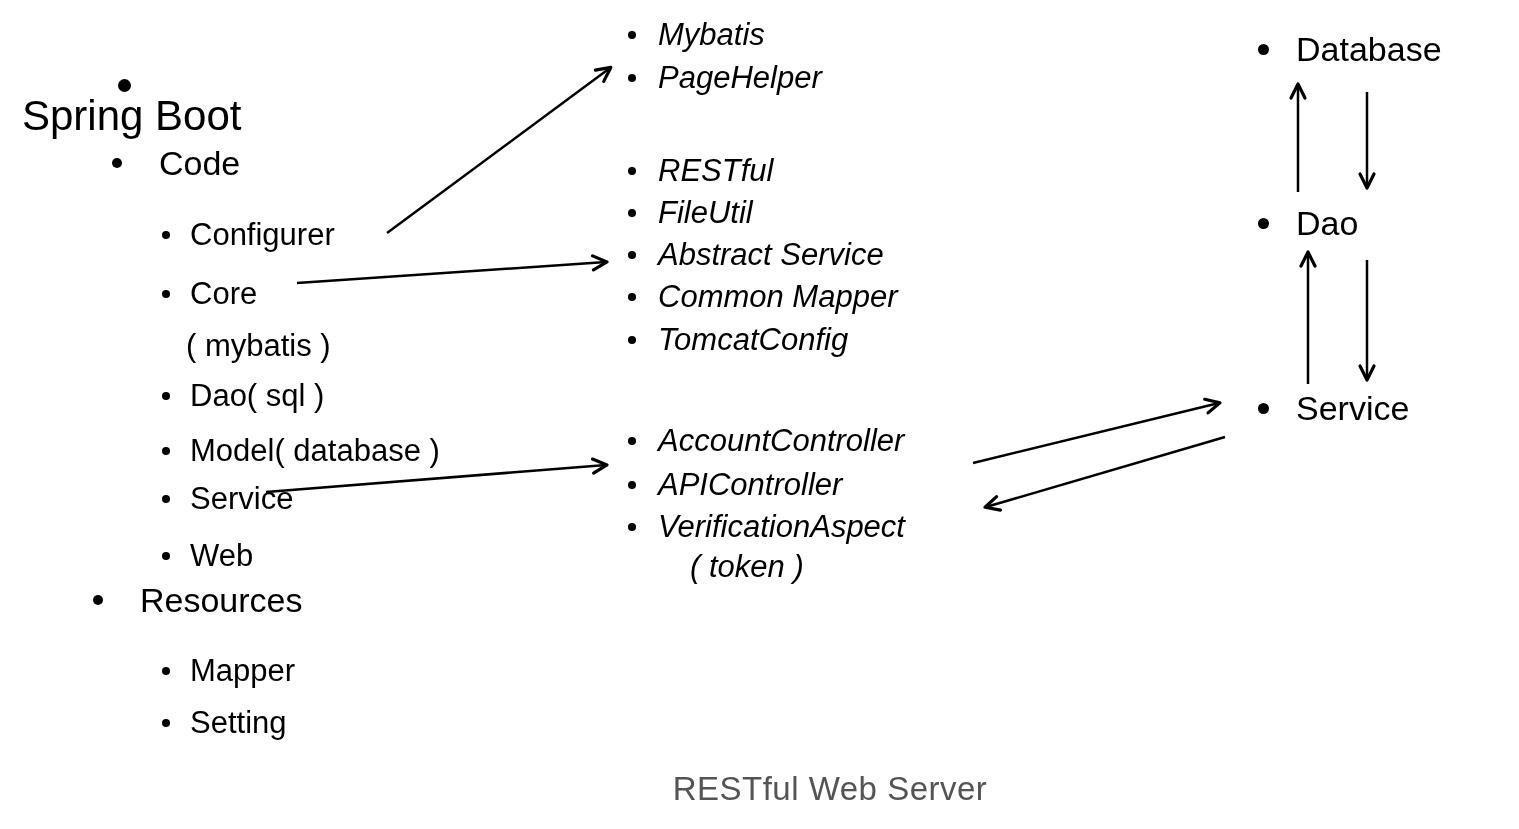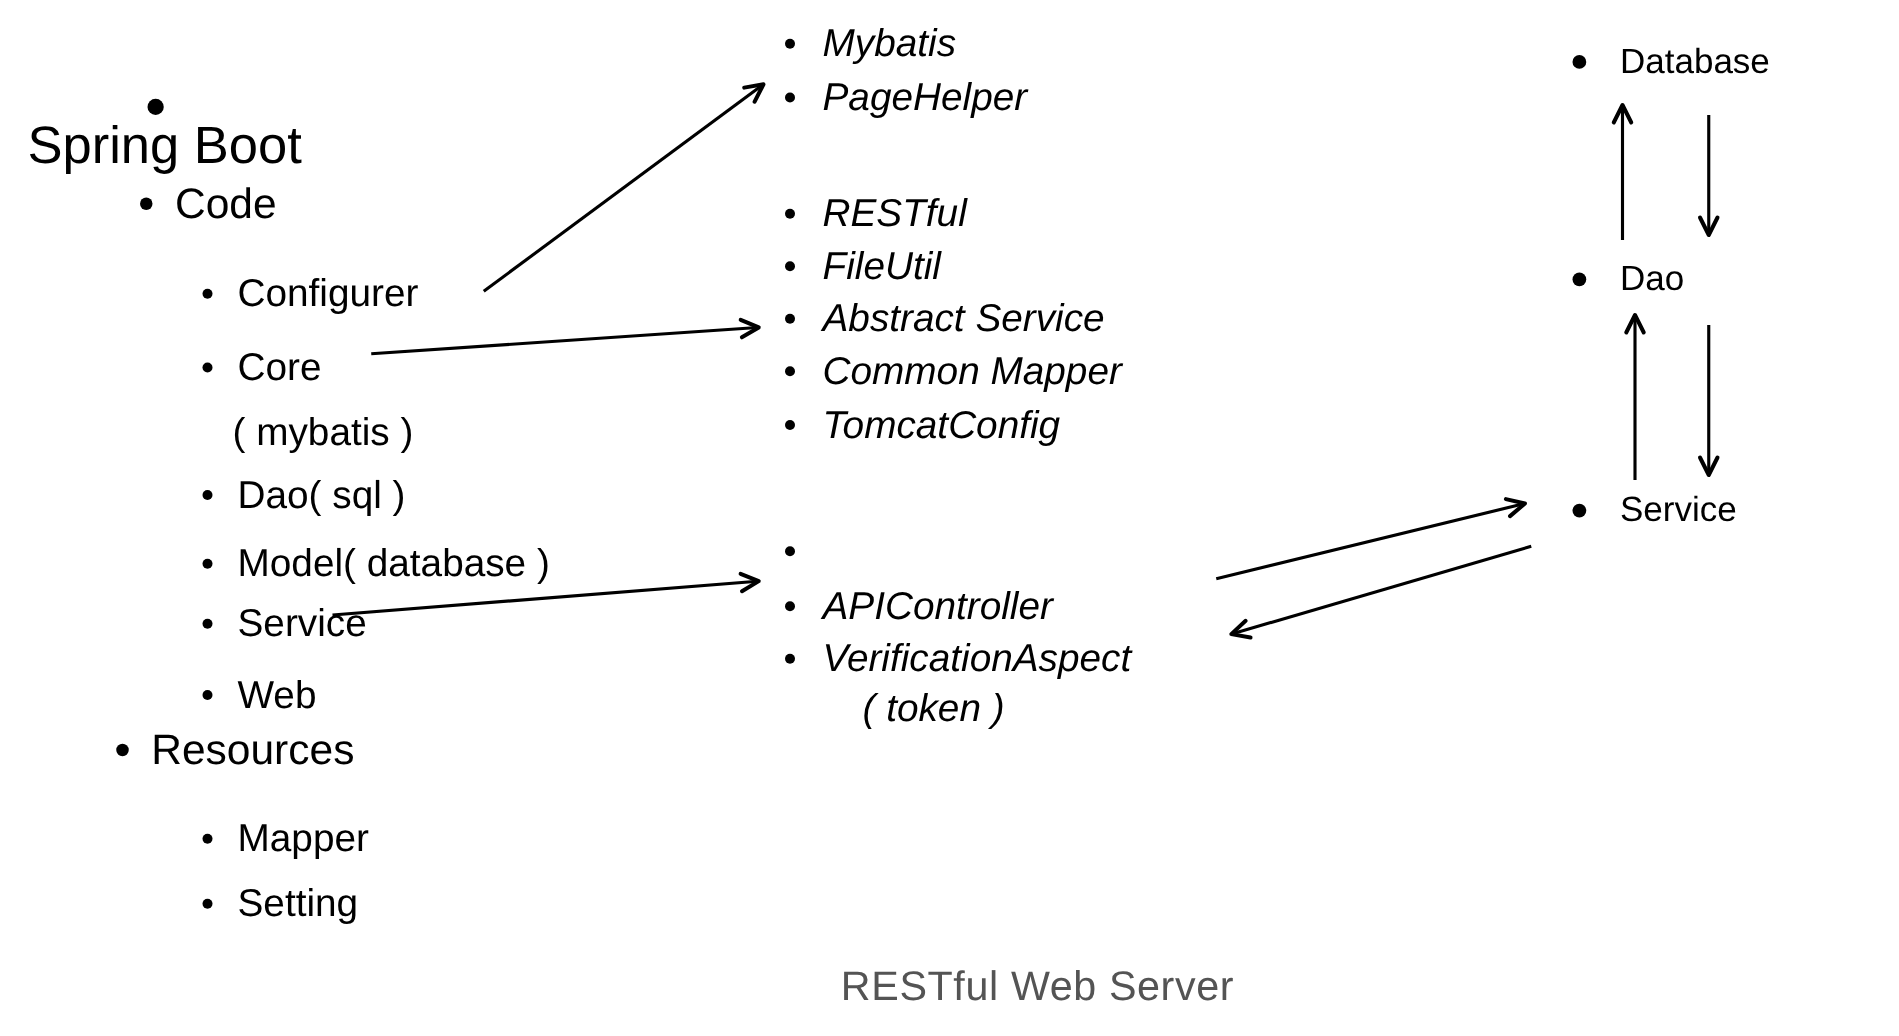--- a/index.html
+++ b/index.html
@@ -9,27 +9,27 @@
     background:#ffffff;
     overflow:hidden;
     font-family:"Liberation Sans","DejaVu Sans",sans-serif;
     color:#000000;
   }
   .arrows{position:absolute;left:0;top:0;width:1519px;height:829px;pointer-events:none;}
   .row{position:absolute;display:flex;align-items:center;white-space:nowrap;}
   .dot{flex:none;border-radius:50%;background:#000000;}
   .l1{height:48px;font-size:42px;flex-direction:column;}
   .l1 .dot{width:13px;height:13px;margin-right:15px;}
-  .l2{height:40px;font-size:34px;}
+  .l2{height:40px;font-size:34px;gap:19px;}
   .l2 .dot{width:10px;height:10px;margin-right:18px;}
   .l3{height:38px;font-size:31px;margin-top:13px;}
   .l3 .dot{width:8px;height:8px;margin-right:20px;}
   .m{height:38px;font-size:31px;font-style:italic;}
   .m .dot{width:8px;height:8px;margin-right:22px;}
-  .r{height:44px;font-size:28px;}
+  .r{height:44px;font-size:34px;}
   .r .dot{width:11px;height:11px;margin-right:27px;}
   .note{padding-left:0;}
   .caption{
     position:absolute;left:650px;top:769px;width:360px;height:40px;
     display:flex;align-items:center;justify-content:center;
     font-size:33px;font-weight:normal;color:#545454;letter-spacing:0.5px;
   }
 </style>
 </head>
 <body>
@@ -129,20 +129,21 @@
     <span class="dot"></span>
     <span>Common Mapper</span>
   </div>
   <div class="row m" style="left:628px;top:321px">
     <span class="dot"></span>
     <span>TomcatConfig</span>
   </div>
 
   <div class="row m" style="left:628px;top:422px">
     <span class="dot"></span>
+    <span>AccountController</span>
   </div>
   <div class="row m" style="left:628px;top:466px">
     <span class="dot"></span>
     <span>APIController</span>
   </div>
   <div class="row m" style="left:628px;top:508px">
     <span class="dot"></span>
     <span>VerificationAspect</span>
   </div>
   <div class="row m note" style="left:690px;top:548px">

